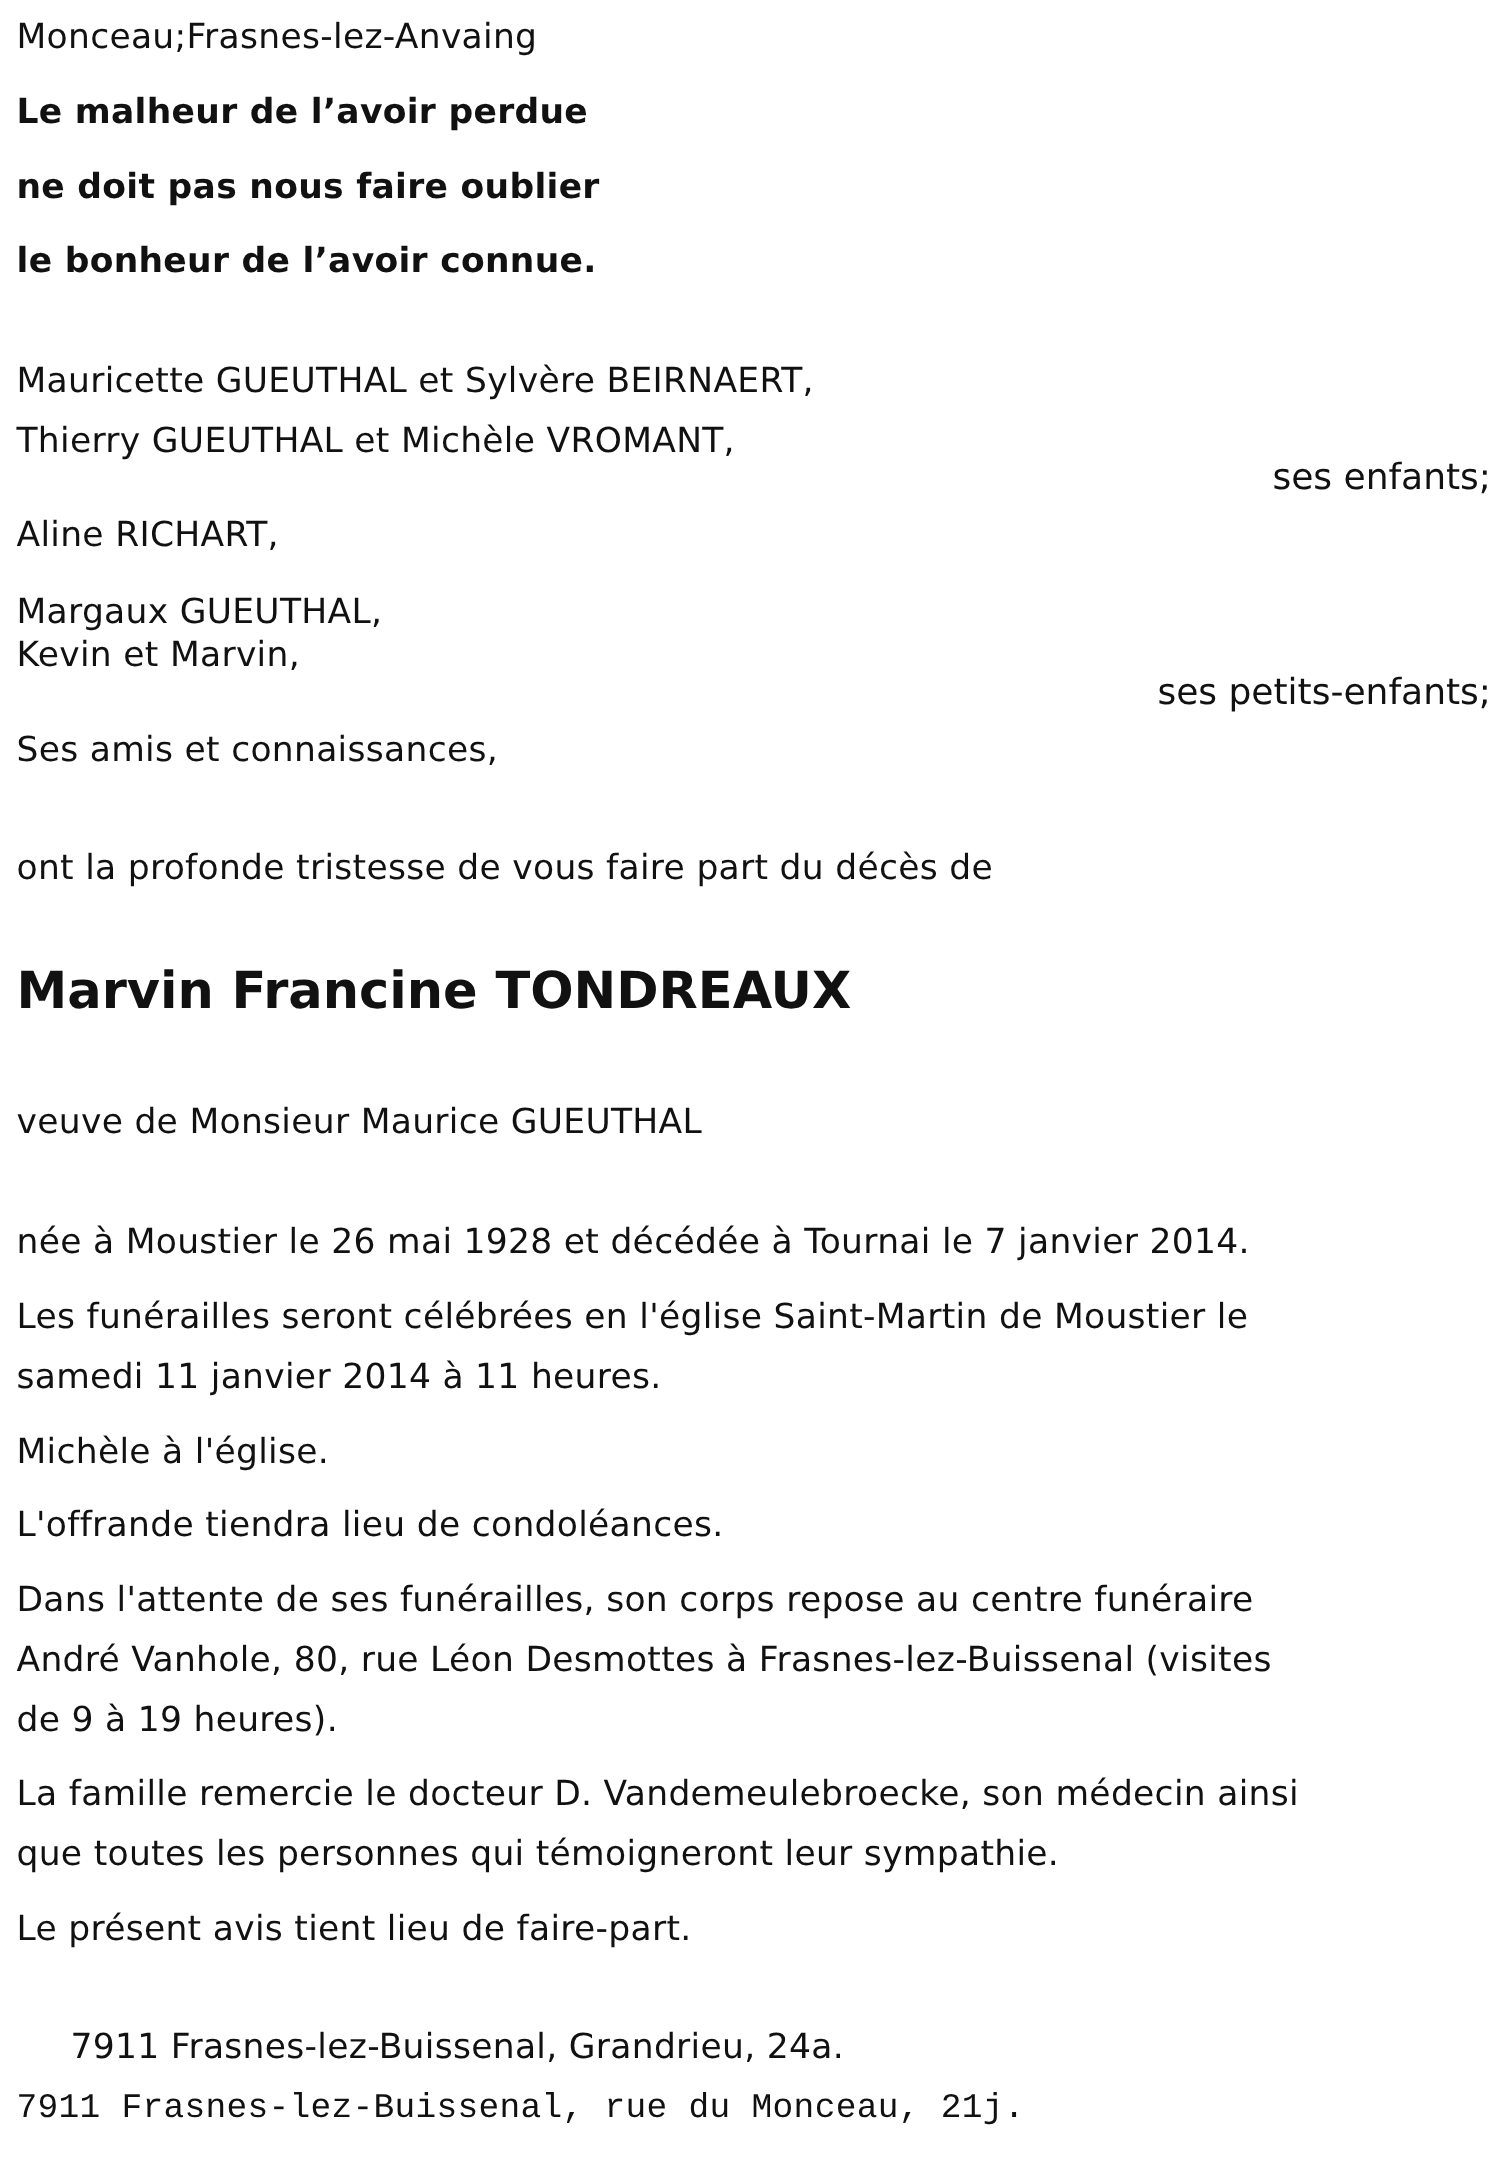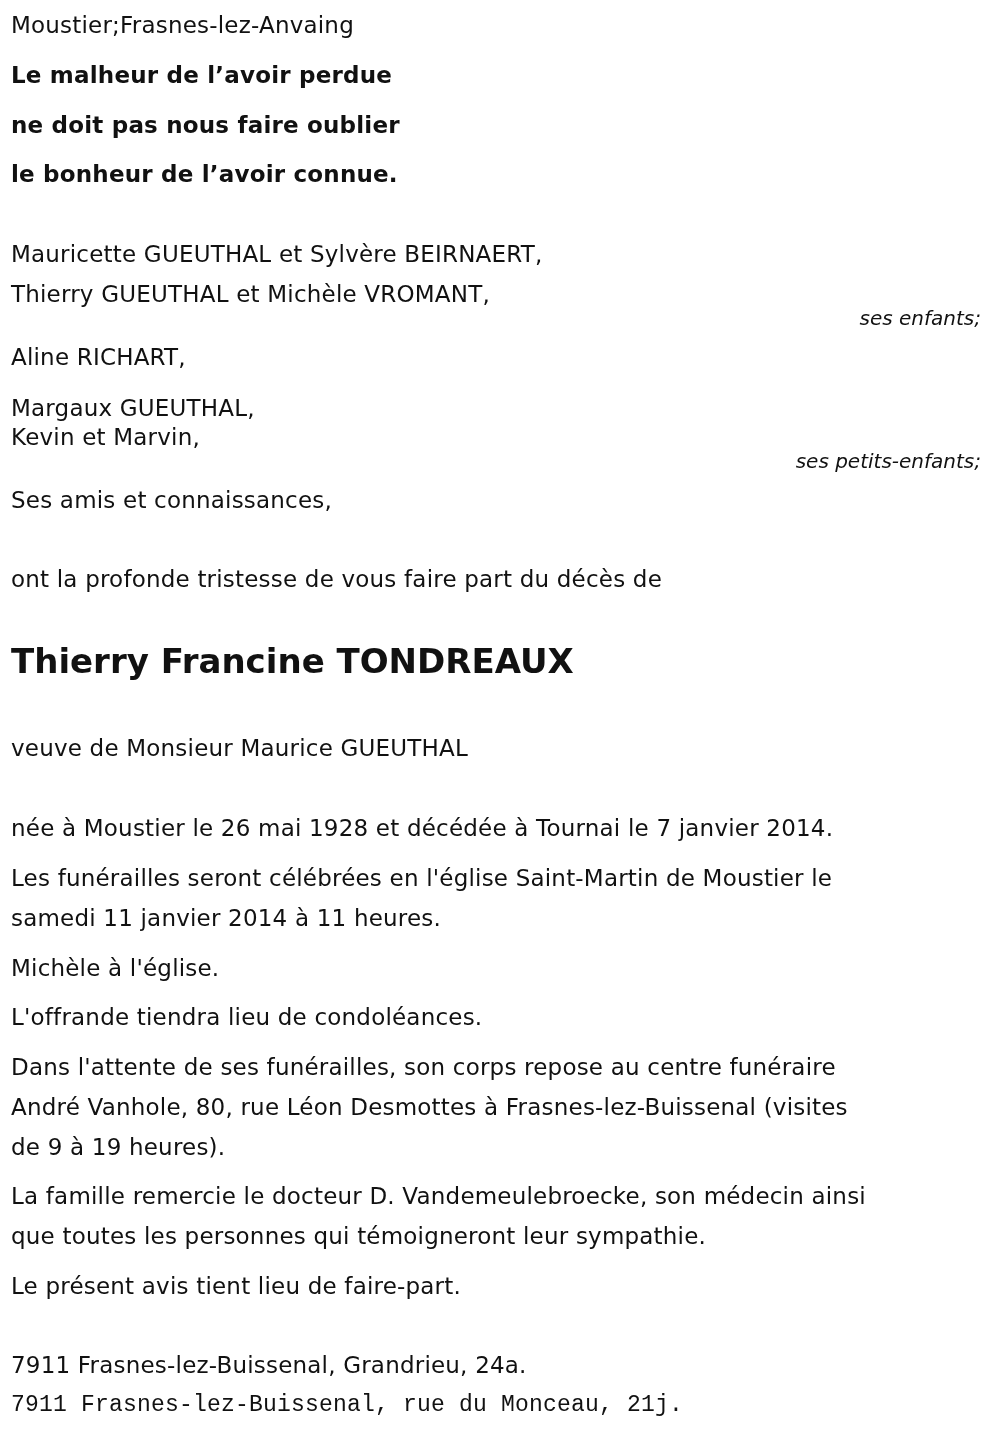--- a/index.html
+++ b/index.html
@@ -19,41 +19,40 @@
       position: absolute;
       left: 11px;
       font-size: 23px;
       line-height: 28px;
       white-space: nowrap;
       letter-spacing: 0.2px;
     }
     .bold { font-weight: bold; text-align: right; }
     .italic-right {
       position: absolute;
-      right: 19px;
-      font-style: italic;
-      font-size: 20px;
+      right: 6px;
+      font-size: 24px;
       line-height: 28px;
       white-space: nowrap;
     }
     .title {
       position: absolute;
       left: 11px;
       font-size: 34px;
       line-height: 40px;
       font-weight: bold;
       white-space: nowrap;
     }
   </style>
 </head>
 <body>
 
 <div>
 
-  <div class="line" style="top:11px;">Moustier;Frasnes-lez-Anvaing</div>
+  <div class="line" style="top:11px;">Monceau;Frasnes-lez-Anvaing</div>
 
   <div>
     <div class="line bold" style="top:61px;">Le malheur de l’avoir perdue</div>
     <div class="line bold" style="top:111px;">ne doit pas nous faire oublier</div>
     <div class="line bold" style="top:160px;">le bonheur de l’avoir connue.</div>
   </div>
 
   <div>
     <div class="line" style="top:240px;">Mauricette GUEUTHAL et Sylvère BEIRNAERT,</div>
     <div class="line" style="top:280px;">Thierry GUEUTHAL et Michèle VROMANT,</div>
@@ -64,21 +63,21 @@
     <div class="line" style="top:343px;">Aline RICHART,</div>
     <div class="line" style="top:383px;margin-top:11px;">Margaux GUEUTHAL,</div>
     <div class="line" style="top:423px;">Kevin et Marvin,</div>
     <div class="italic-right" style="top:447px;">ses petits-enfants;</div>
   </div>
 
   <div class="line" style="top:486px;">Ses amis et connaissances,</div>
 
   <div class="line" style="top:565px;">ont la profonde tristesse de vous faire part du décès de</div>
 
-  <div class="title" style="top:641px;">Thierry Francine TONDREAUX</div>
+  <div class="title" style="top:641px;">Marvin Francine TONDREAUX</div>
 
   <div class="line" style="top:734px;">veuve de Monsieur Maurice GUEUTHAL</div>
 
   <div class="line" style="top:814px;">née à Moustier le 26 mai 1928 et décédée à Tournai le 7 janvier 2014.</div>
 
   <div>
     <div class="line" style="top:864px;text-align:right;">Les funérailles seront célébrées en l'église Saint-Martin de Moustier le</div>
     <div class="line" style="top:904px;">samedi 11 janvier 2014 à 11 heures.</div>
   </div>
 
@@ -93,17 +92,17 @@
   </div>
 
   <div>
     <div class="line" style="top:1182px;">La famille remercie le docteur D. Vandemeulebroecke, son médecin ainsi</div>
     <div class="line" style="top:1222px;">que toutes les personnes qui témoigneront leur sympathie.</div>
   </div>
 
   <div class="line" style="top:1272px;">Le présent avis tient lieu de faire-part.</div>
 
   <div>
-    <div class="line" style="top:1351px;">7911 Frasnes-lez-Buissenal, Grandrieu, 24a.</div>
+    <div class="line" style="top:1351px;margin-left:36px;">7911 Frasnes-lez-Buissenal, Grandrieu, 24a.</div>
     <div class="line" style="top:1391px;font-family:Liberation Mono, monospace;">7911 Frasnes-lez-Buissenal, rue du Monceau, 21j.</div>
   </div>
 
 </div>
 
 </body></html>

